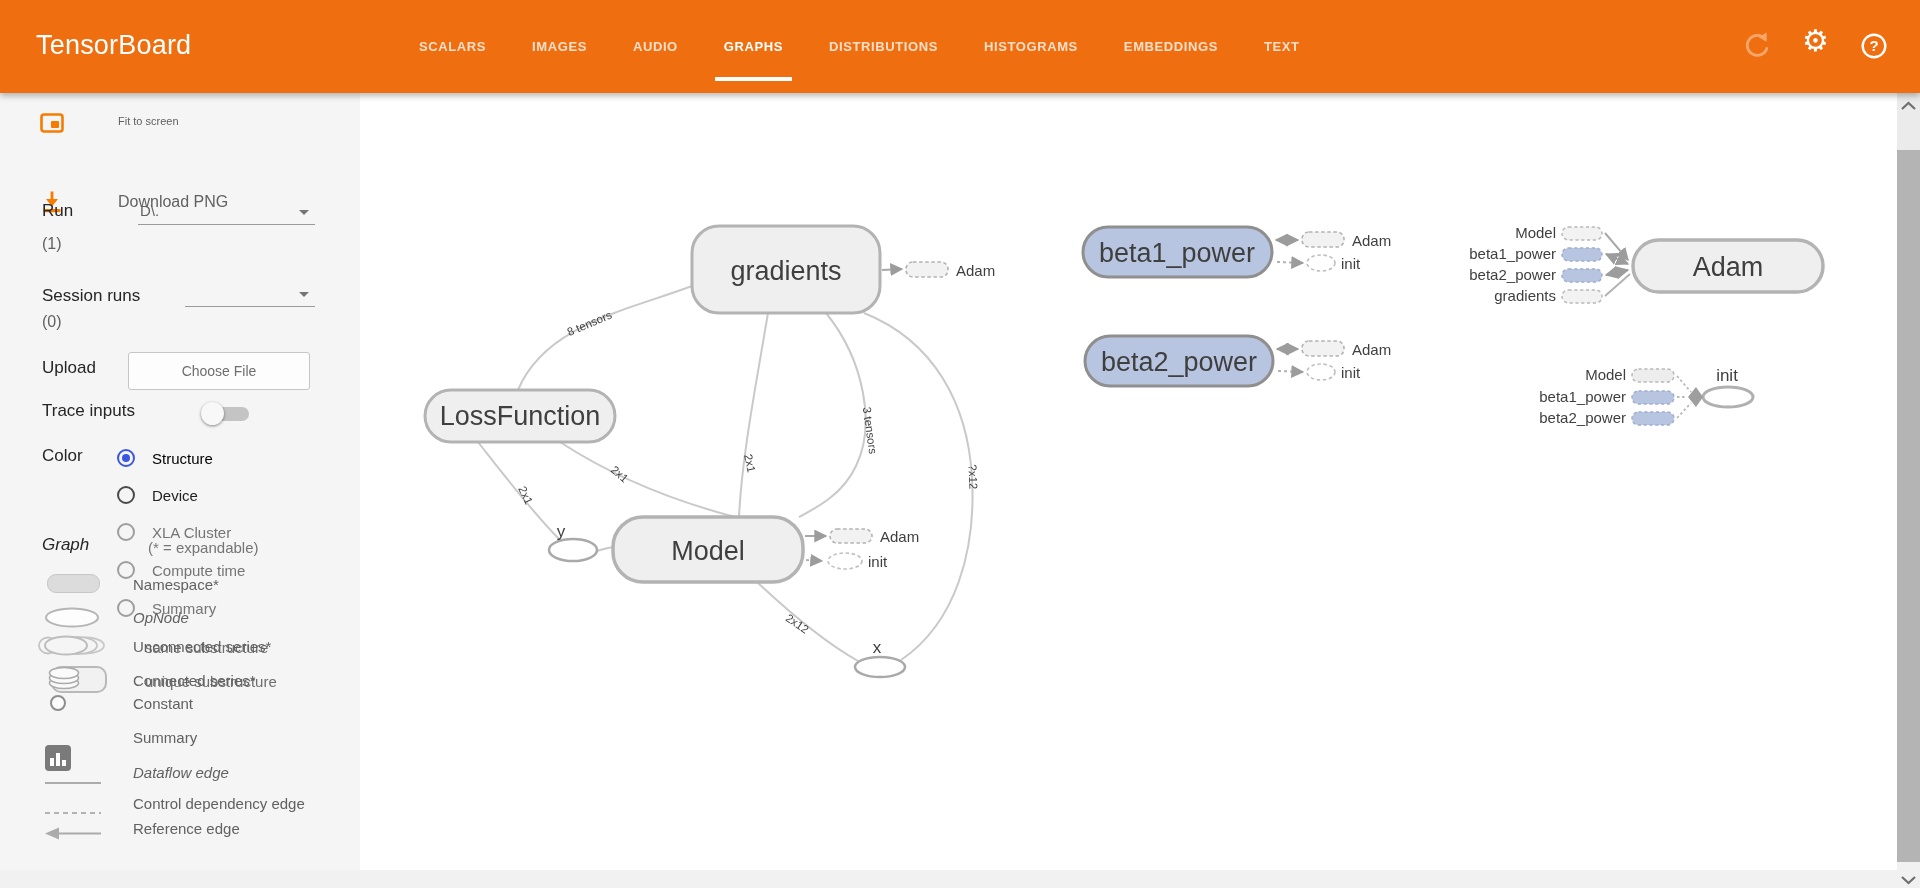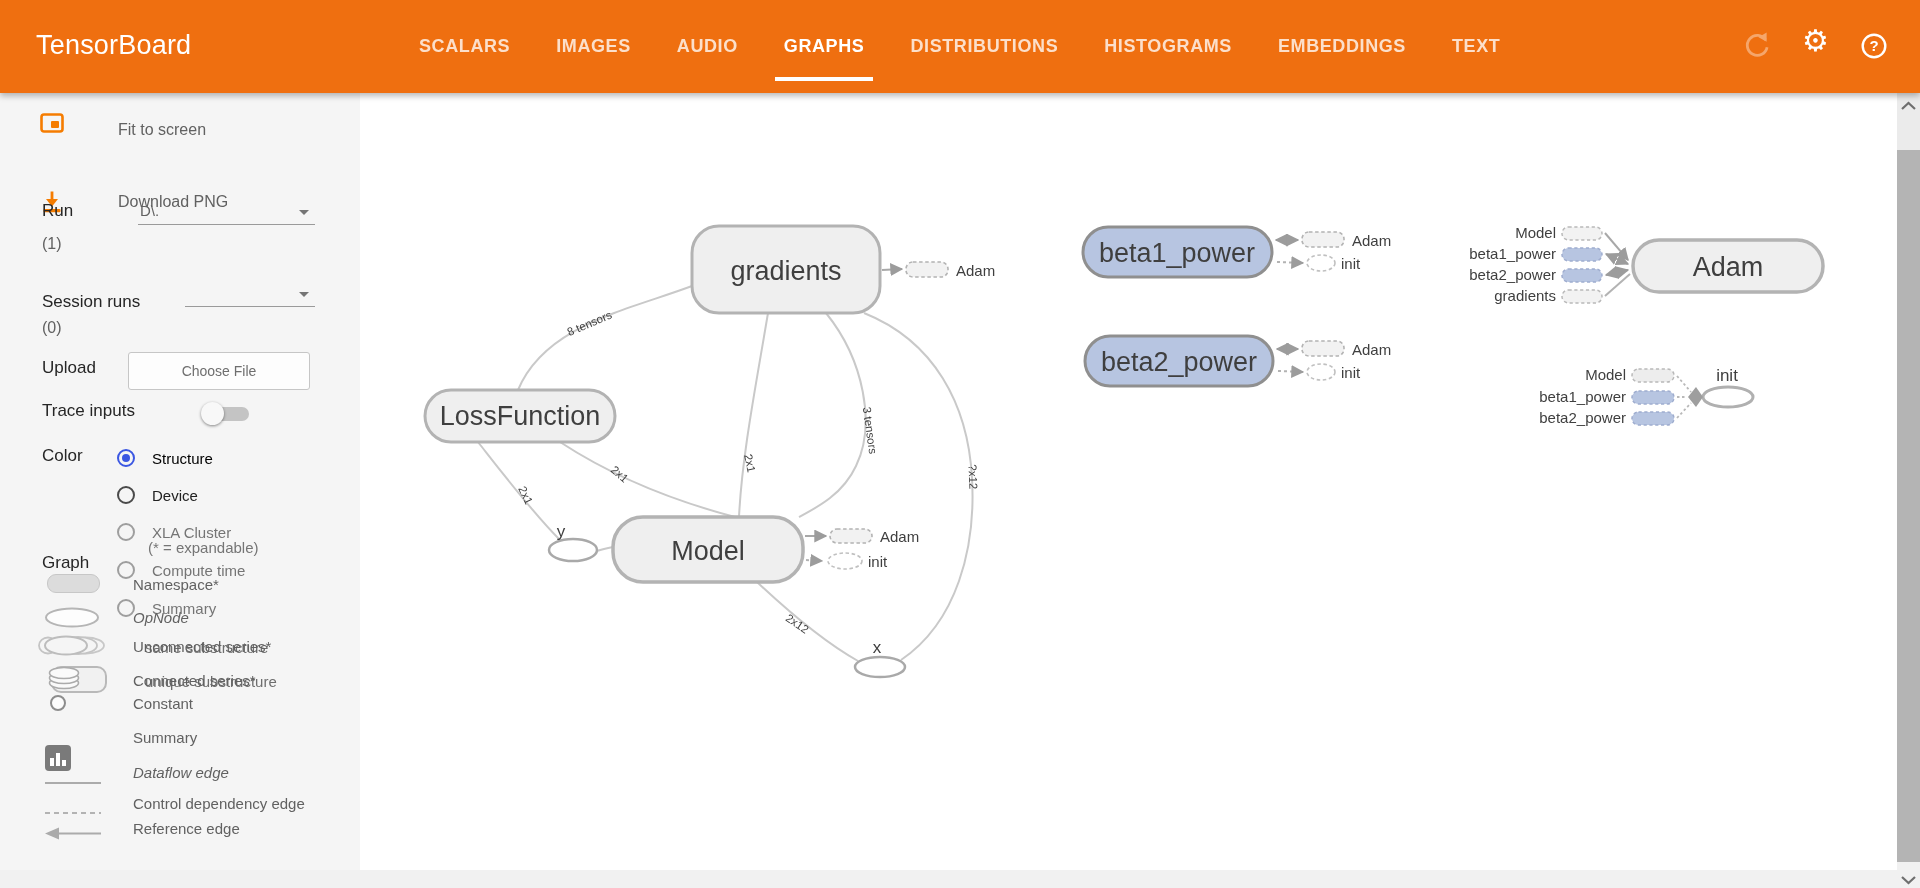--- a/index.html
+++ b/index.html
@@ -12,21 +12,21 @@
   html,body{width:1920px;height:888px;overflow:hidden;font-family:"Liberation Sans",sans-serif;background:#fff;}
   .abs{position:absolute;}
   .app{position:relative;width:1920px;height:888px;padding-left:48px;}
 
   
   .header{position:absolute;left:0;top:0;width:1920px;height:93px;background:var(--header_bg);
     box-shadow:0 3px 6px rgba(0,0,0,.28);z-index:40;}
   .logo{position:absolute;left:36px;top:30px;color:#fff;font-size:27px;font-weight:500;letter-spacing:.2px;}
   .nav{position:absolute;left:396px;top:0;height:93px;display:flex;align-items:center;}
   .tab{position:relative;height:73px;display:flex;align-items:center;padding:0 23px;
-    color:rgba(255,255,255,.78);font-size:18px;font-weight:bold;letter-spacing:.6px;cursor:pointer;text-align:right;}
+    color:rgba(255,255,255,.78);font-size:13px;font-weight:bold;letter-spacing:.6px;cursor:pointer;text-align:right;}
   .tab.active{color:#fff;}
   .tab.active::after{content:"";position:absolute;left:14px;right:14px;bottom:2px;height:4px;background:#fff;}
   .hicon{position:absolute;top:30px;cursor:pointer;}
 
   
   .sidebar{position:absolute;left:0;top:93px;width:360px;height:795px;background:var(--sidebar_bg);z-index:10;}
   .sb-dark{font-size:17px;color:#262626;}
   .sb-med{font-size:15px;color:#616161;}
   .sb-g2{font-size:15px;color:#6e6e6e;margin-left:12px;}
   .sb-dis{font-size:15px;color:#757575;}
@@ -93,39 +93,39 @@
   </div>
 
   <div class="sidebar">
 
     <div class="abs" style="left:38px;top:16px;">
       <svg width="28" height="28" viewBox="0 0 28 28">
         <rect x="3.5" y="5.5" width="21" height="17" rx="2.5" fill="none" stroke="var(--accent_orange)" stroke-width="2.6"></rect>
         <rect x="13" y="12" width="8" height="7" rx="1" fill="var(--accent_orange)"></rect>
       </svg>
     </div>
-    <div class="abs sb-med" style="left:118px;top:28px;font-size:16px;">Fit to screen</div>
+    <div class="abs sb-med" style="left:118px;top:22px;font-size:11px;">Fit to screen</div>
 
     <div class="abs" style="left:38px;top:95px;">
       <svg width="28" height="28" viewBox="0 0 28 28">
         <path d="M14 3.5 v9" stroke="var(--accent_orange)" stroke-width="2.8" fill="none"></path>
         <polygon points="8,11 20,11 14,18.5" fill="var(--accent_orange)"></polygon>
         <rect x="5.5" y="21" width="17" height="3.2" rx="1" fill="var(--accent_orange)"></rect>
       </svg>
     </div>
     <div class="abs sb-med" style="left:118px;top:100px;font-size:16px;">Download PNG</div>
 
     <div class="abs sb-dark" style="left:42px;top:107px;"></div>
     <div class="abs sb-dark" style="left:42px;top:108px;">Run</div>
     <div class="abs sb-med" style="left:42px;top:142px;font-size:16px;">(1)</div>
     <div class="abs sb-med" style="left:140px;top:109px;">D\.</div>
     <div class="abs underline" style="left:138px;top:131px;width:177px;"></div>
     <div class="abs caret" style="left:299px;top:117px;"></div>
 
-    <div class="abs sb-dark" style="left:42px;top:190px;width:100px;line-height:26px;margin-top:6px;"><span>Session runs</span> <span class="sb-med" style="font-size:16px;">(0)</span></div>
+    <div class="abs sb-dark" style="left:42px;top:190px;width:100px;line-height:26px;"><span>Session runs</span> <span class="sb-med" style="font-size:16px;">(0)</span></div>
     <div class="abs underline" style="left:185px;top:213px;width:130px;"></div>
     <div class="abs caret" style="left:299px;top:199px;"></div>
 
     <div class="abs sb-dark" style="left:42px;top:265px;">Upload</div>
     <div class="abs btn-file" style="left:128px;top:259px;">Choose File</div>
 
     <div class="abs sb-dark" style="left:42px;top:308px;">Trace inputs</div>
     <div class="abs tgl-track" style="left:203px;top:314px;"></div>
     <div class="abs tgl-knob" style="left:201px;top:309px;"></div>
 
@@ -134,21 +134,21 @@
     <div class="abs sb-med" style="left:152px;top:357px;color:#000000;">Structure</div>
     <span class="abs radio" style="left:117px;top:393px;"></span>
     <div class="abs sb-med" style="left:152px;top:394px;color:#212121;">Device</div>
     <span class="abs radio dis" style="left:117px;top:430px;"></span>
     <div class="abs sb-dis" style="left:152px;top:431px;">XLA Cluster</div>
     <span class="abs radio dis" style="left:117px;top:468px;"></span>
     <div class="abs sb-dis" style="left:152px;top:469px;">Compute time</div>
     <span class="abs radio dis" style="left:117px;top:506px;"></span>
     <div class="abs sb-dis" style="left:152px;top:507px;">Summary</div>
 
-    <div class="abs sb-dark" style="left:42px;top:460px;">Graph</div>
+    <div class="abs sb-dark" style="left:42px;top:442px;font-style:italic;">Graph</div>
     <div class="abs sb-dis" style="left:148px;top:446px;">(* = expandable)</div>
 
     <div class="abs nsw" style="left:47px;top:481px;"></div>
     <div class="abs sb-med" style="left:133px;top:483px;">Namespace*</div>
 
     <div class="abs" style="left:44px;top:514px;">
       <svg width="56" height="21" viewBox="0 0 56 21">
         <ellipse cx="28" cy="10.5" rx="26" ry="9" fill="#fdfdfd" stroke="#b5b5b5" stroke-width="2"></ellipse>
       </svg>
     </div>

